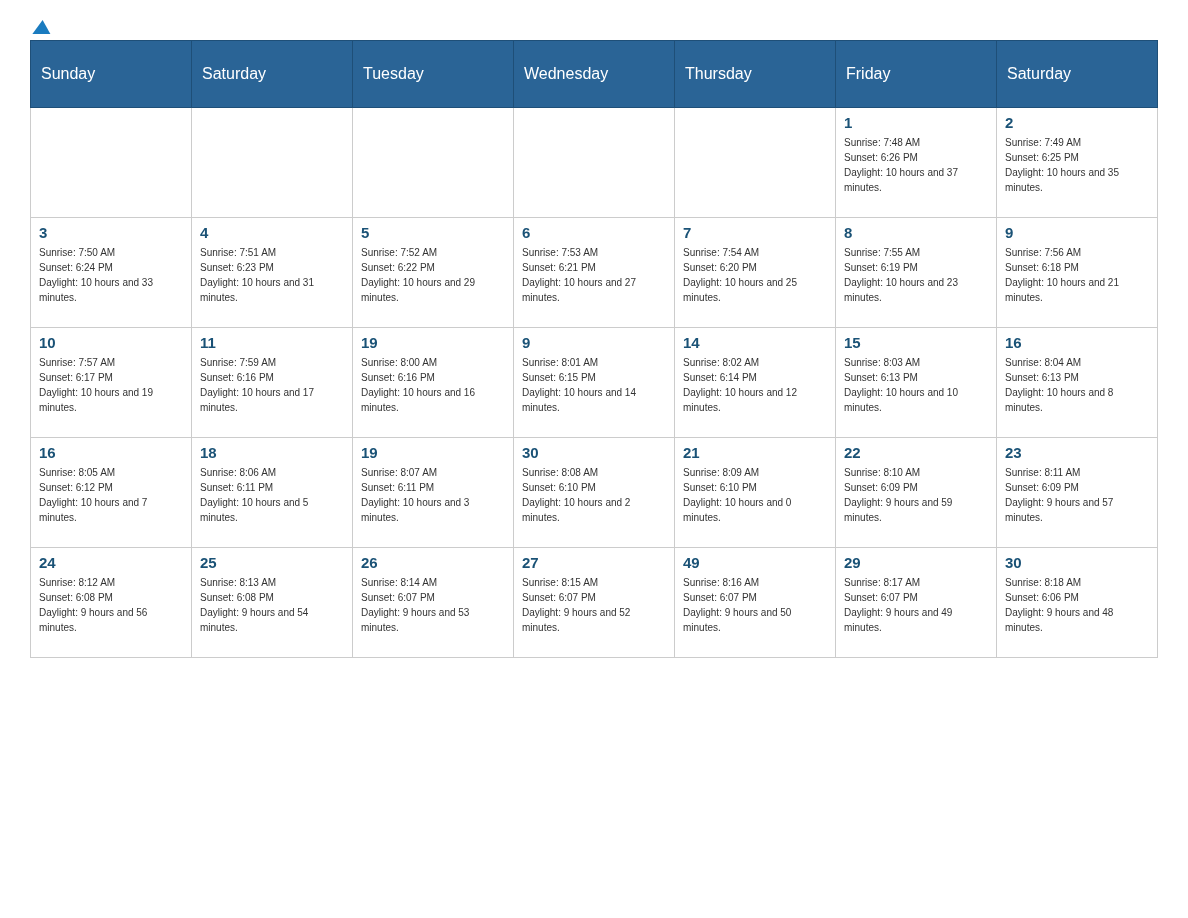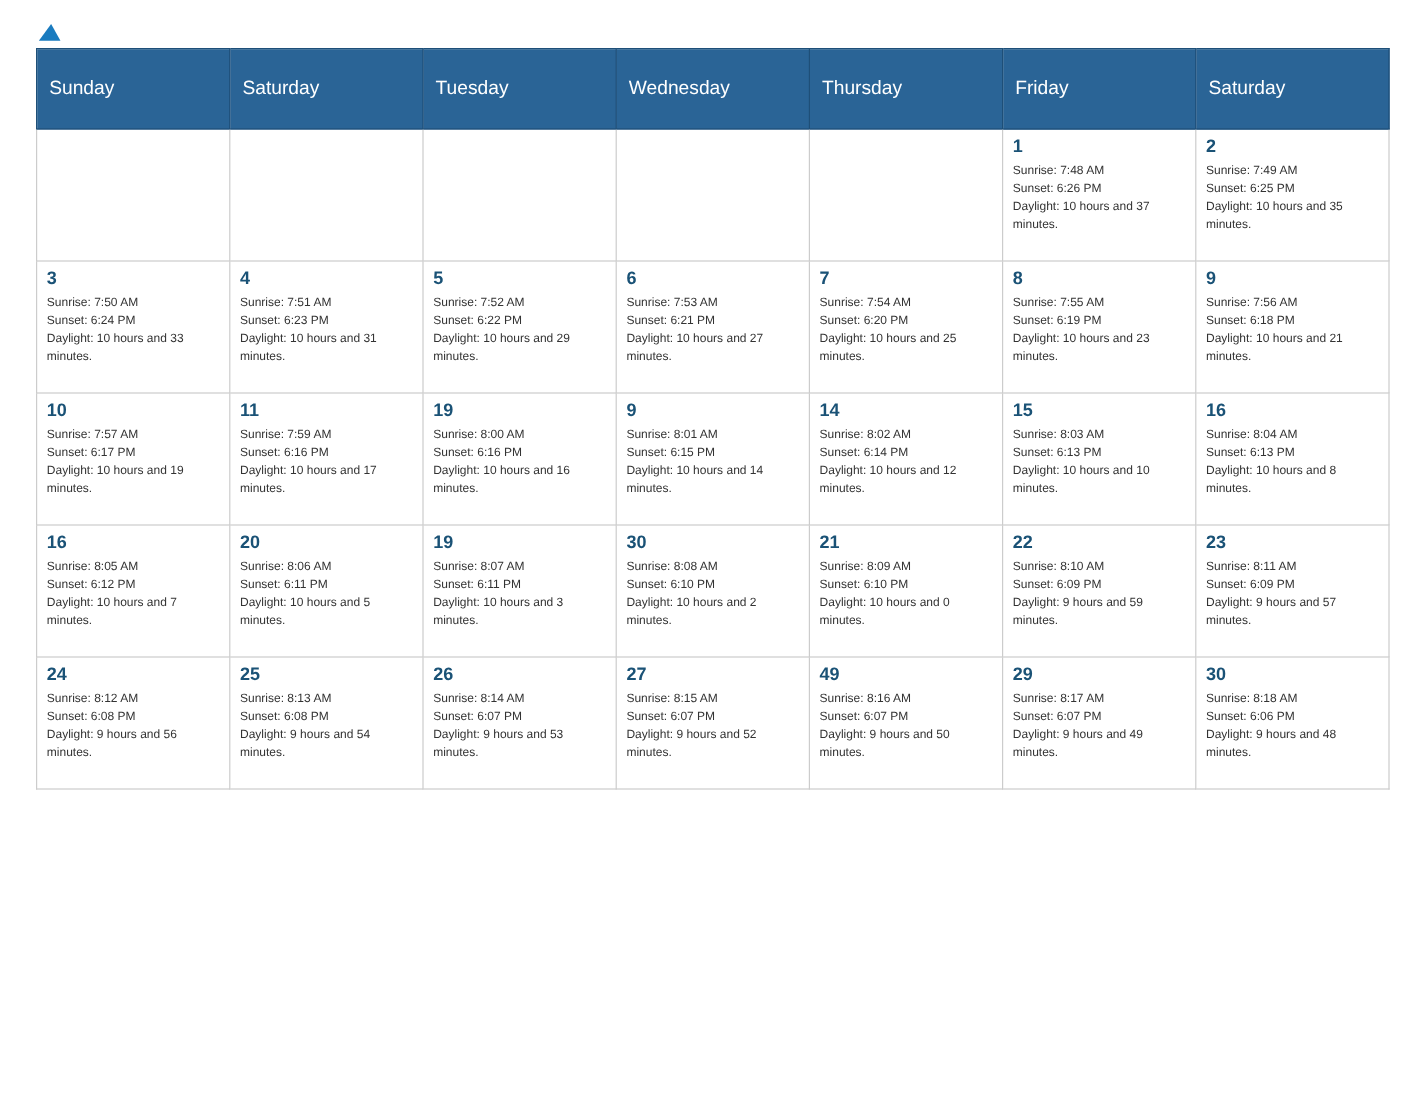--- a/index.html
+++ b/index.html
@@ -197,21 +197,21 @@
           <span class="day-number">16</span>
           <div class="day-info">Sunrise: 8:04 AM<br>Sunset: 6:13 PM<br>Daylight: 10 hours and 8 minutes.</div>
         </td>
       </tr>
       <tr>
         <td>
           <span class="day-number">16</span>
           <div class="day-info">Sunrise: 8:05 AM<br>Sunset: 6:12 PM<br>Daylight: 10 hours and 7 minutes.</div>
         </td>
         <td>
-          <span class="day-number">20</span>
+          <span class="day-number">18</span>
           <div class="day-info">Sunrise: 8:06 AM<br>Sunset: 6:11 PM<br>Daylight: 10 hours and 5 minutes.</div>
         </td>
         <td>
           <span class="day-number">19</span>
           <div class="day-info">Sunrise: 8:07 AM<br>Sunset: 6:11 PM<br>Daylight: 10 hours and 3 minutes.</div>
         </td>
         <td>
           <span class="day-number">30</span>
           <div class="day-info">Sunrise: 8:08 AM<br>Sunset: 6:10 PM<br>Daylight: 10 hours and 2 minutes.</div>
         </td>

